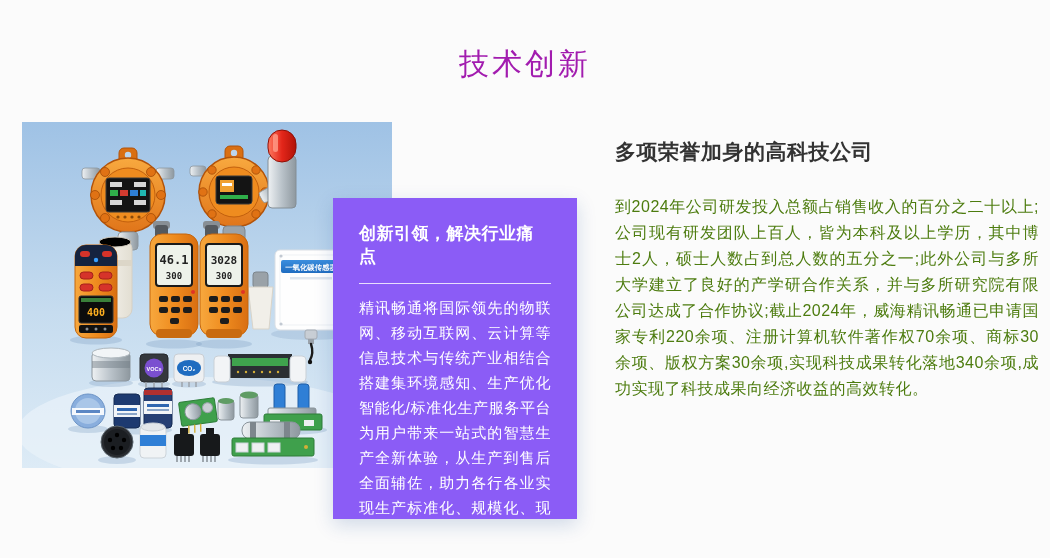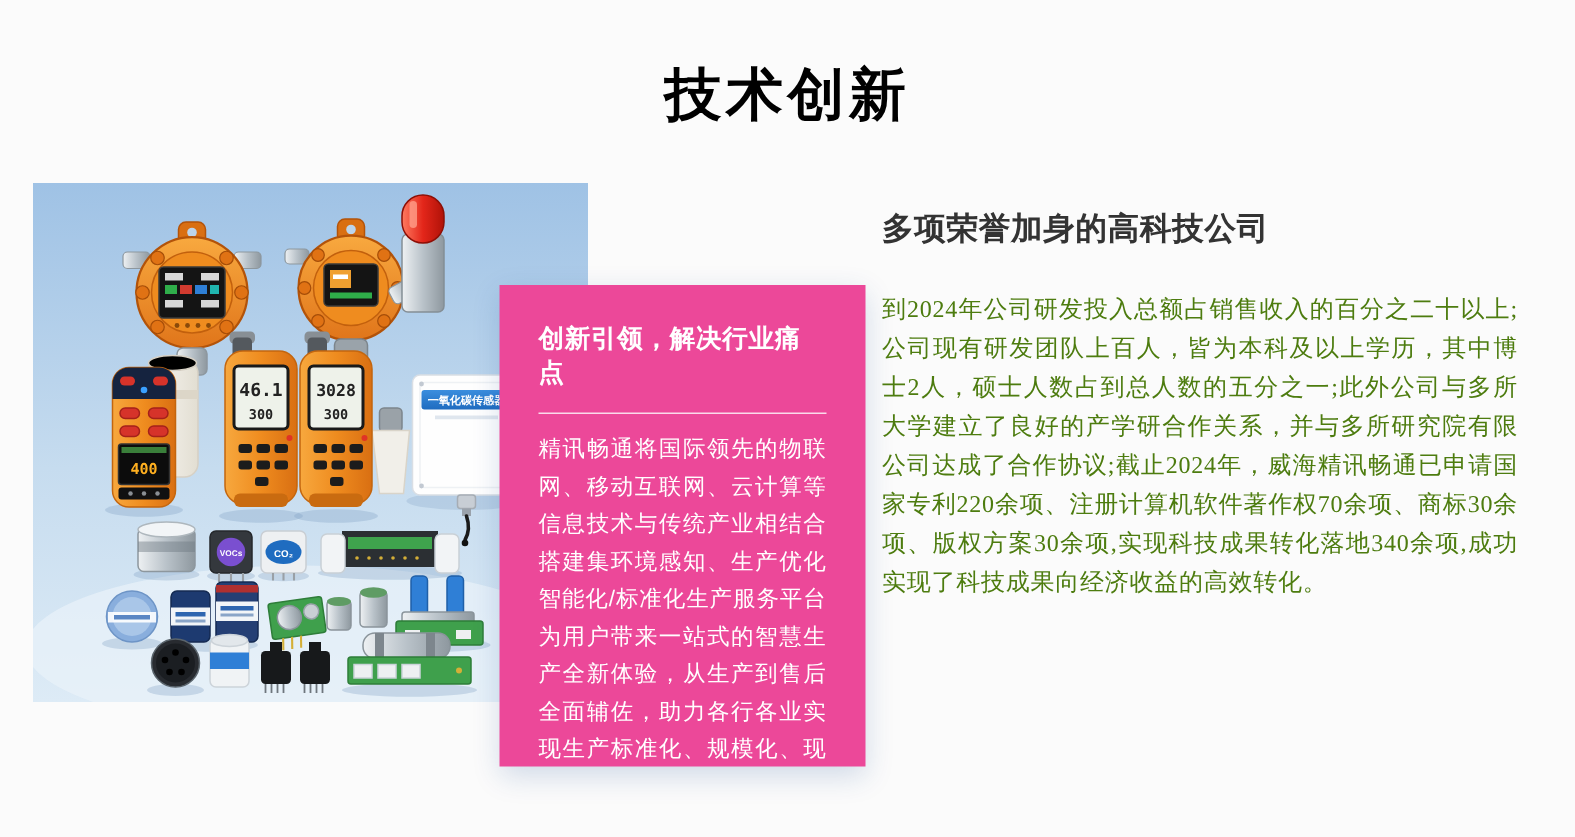--- a/index.html
+++ b/index.html
@@ -3,43 +3,43 @@
 <meta charset="utf-8">
 <style>
   html,body{margin:0;padding:0;}
   body{
     width:1050px;height:558px;position:relative;overflow:hidden;
     background:#fbfbfb;
     font-family:"Liberation Sans","DejaVu Sans",sans-serif;
   }
   .section-title{
     position:absolute;top:46px;left:0;right:0;margin:0;
-    text-align:center;font-size:38px;line-height:36px;
-    font-weight:bold;color:#000000;letter-spacing:3px;
+    text-align:center;font-size:30px;line-height:36px;
+    font-weight:normal;color:#a21caf;letter-spacing:3px;
   }
   .photo{
     position:absolute;left:22px;top:122px;width:370px;height:346px;
   }
   .photo svg{display:block;width:100%;height:100%;}
   .card{
-    position:absolute;left:333px;top:190px;width:244px;height:321px;
-    background:#ec4899;color:#ffffff;box-sizing:border-box;
+    position:absolute;left:333px;top:198px;width:244px;height:321px;
+    background:#8b5cf6;color:#ffffff;box-sizing:border-box;
     padding:24px 26px 0 26px;overflow:hidden;
     box-shadow:0 6px 18px rgba(15,65,143,0.18);
   }
   .card h2{
     margin:0 0 15px 0;font-size:17px;line-height:23px;
     font-weight:bold;letter-spacing:0.5px;
   }
   .card .divider{height:1px;background:rgba(255,255,255,0.8);margin:0 0 11px 0;}
   .card p{
     margin:0;font-size:15px;line-height:25px;letter-spacing:0.5px;
     text-align:justify;
   }
-  .honors{position:absolute;left:588px;top:140px;width:424px;font-family:Liberation Serif, serif;}
+  .honors{position:absolute;left:615px;top:140px;width:424px;}
   .honors h3{
     margin:0 0 30px 0;font-size:21px;line-height:24px;
     font-weight:bold;color:#333;letter-spacing:0.5px;
   }
   .honors p{
     margin:0;font-size:16px;line-height:26px;color:#4d7c0f;
     letter-spacing:0.5px;text-align:justify;
   }
   .lcd{font-family:"DejaVu Sans Mono",monospace;font-weight:bold;}
 </style>

